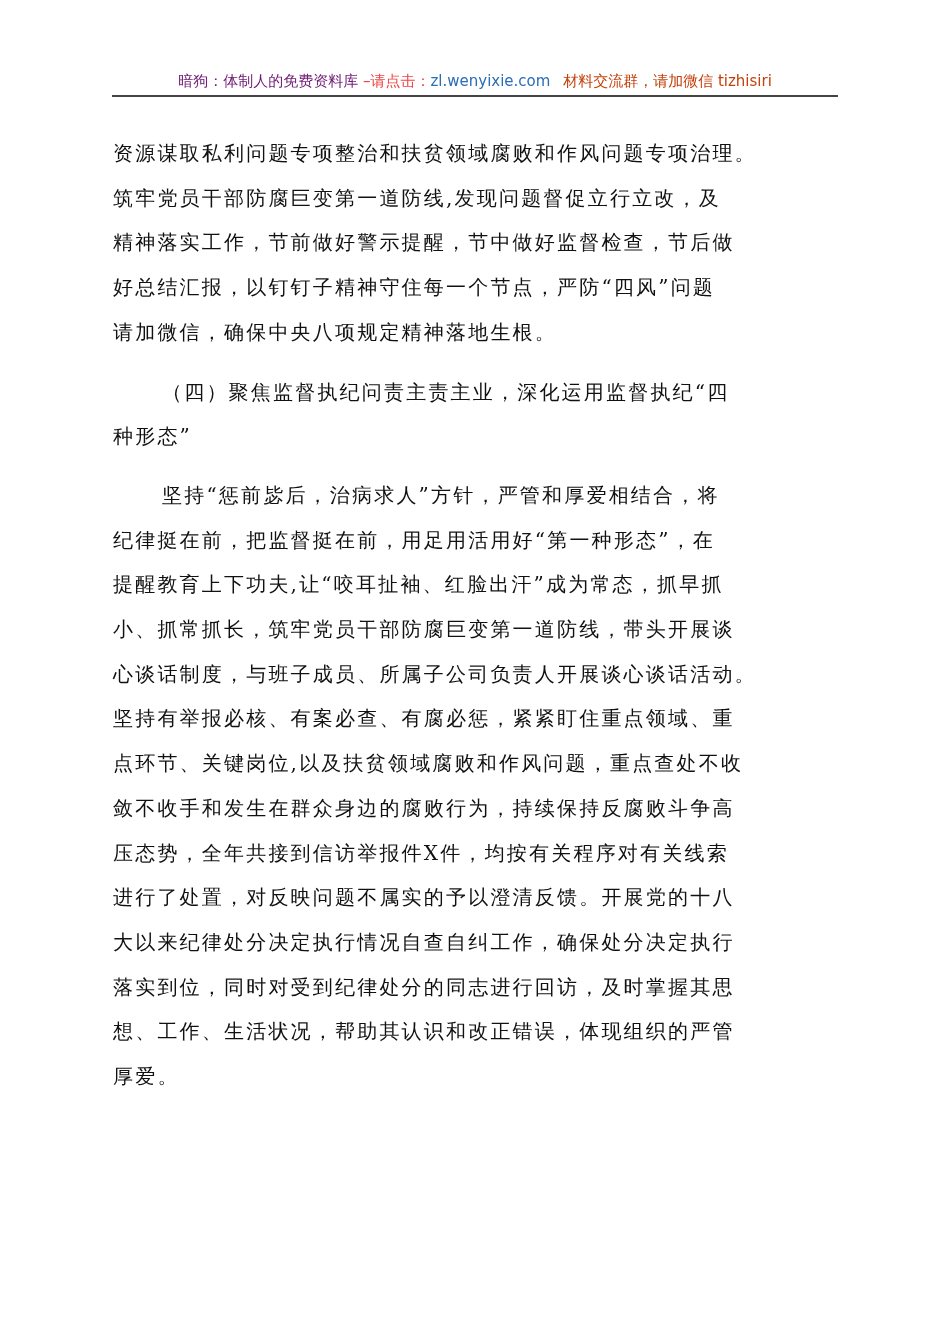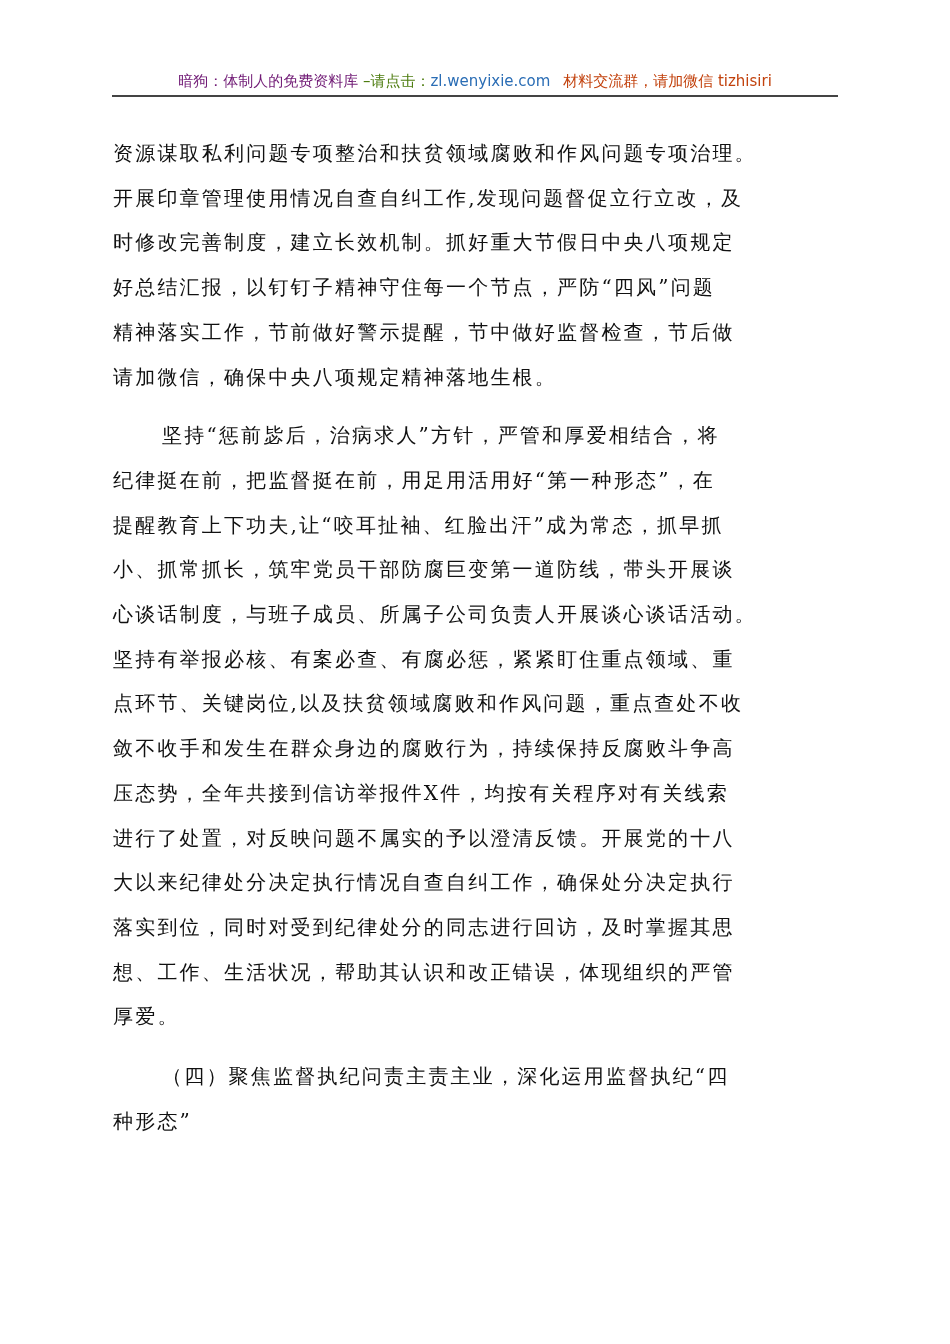--- a/index.html
+++ b/index.html
@@ -21,21 +21,21 @@
       top: 66px;
       width: 726px;
       height: 30px;
       text-align: center;
       font-family: "DejaVu Sans", "Liberation Sans", sans-serif;
       font-size: 15px;
       line-height: 30px;
       white-space: nowrap;
     }
     .header .brand { color: #701a75; }
-    .header .prompt { color: #4d7c0f; }
+    .header .prompt { color: #ef4444; }
     .header .link { color: #2a6db5; margin-right: 8px; }
     .header .contact { color: #c2410c; }
     .header-rule {
       position: absolute;
       left: 112px;
       top: 95px;
       width: 726px;
       height: 2px;
       background: #444444;
     }
@@ -64,41 +64,40 @@
 <div class="header">
   <span class="brand">暗狗：体制人的免费资料库</span>
   <span class="prompt">–请点击：</span><span class="link">zl.wenyixie.com</span>
   <span class="contact">材料交流群，请加微信 tizhisiri</span>
 </div>
 <div class="header-rule"></div>
 
 <div class="content">
   <p class="para p1">
     <span class="line">资源谋取私利问题专项整治和扶贫领域腐败和作风问题专项治理。</span>
-    <span class="line">开展印章管理使用情况自查自纠工作,发现问题督促立行立改，及</span>
-    <span class="line">时修改完善制度，建立长效机制。抓好重大节假日中央八项规定</span>
+    <span class="line">筑牢党员干部防腐巨变第一道防线,发现问题督促立行立改，及</span>
+    <span class="line">精神落实工作，节前做好警示提醒，节中做好监督检查，节后做</span>
     <span class="line">好总结汇报，以钉钉子精神守住每一个节点，严防“四风”问题</span>
-    <span class="line">精神落实工作，节前做好警示提醒，节中做好监督检查，节后做</span>
     <span class="line">请加微信，确保中央八项规定精神落地生根。</span>
+  </p>
+
+  <p class="para heading">
+    <span class="line" style="padding-left:49px">（四）聚焦监督执纪问责主责主业，深化运用监督执纪“四</span>
+    <span class="line">种形态”</span>
   </p>
 
   <p class="para p2">
     <span class="line" style="padding-left:49px">坚持“惩前毖后，治病求人”方针，严管和厚爱相结合，将</span>
     <span class="line">纪律挺在前，把监督挺在前，用足用活用好“第一种形态”，在</span>
     <span class="line">提醒教育上下功夫,让“咬耳扯袖、红脸出汗”成为常态，抓早抓</span>
     <span class="line">小、抓常抓长，筑牢党员干部防腐巨变第一道防线，带头开展谈</span>
     <span class="line">心谈话制度，与班子成员、所属子公司负责人开展谈心谈话活动。</span>
     <span class="line">坚持有举报必核、有案必查、有腐必惩，紧紧盯住重点领域、重</span>
     <span class="line">点环节、关键岗位,以及扶贫领域腐败和作风问题，重点查处不收</span>
     <span class="line">敛不收手和发生在群众身边的腐败行为，持续保持反腐败斗争高</span>
     <span class="line">压态势，全年共接到信访举报件X件，均按有关程序对有关线索</span>
     <span class="line">进行了处置，对反映问题不属实的予以澄清反馈。开展党的十八</span>
     <span class="line">大以来纪律处分决定执行情况自查自纠工作，确保处分决定执行</span>
     <span class="line">落实到位，同时对受到纪律处分的同志进行回访，及时掌握其思</span>
     <span class="line">想、工作、生活状况，帮助其认识和改正错误，体现组织的严管</span>
     <span class="line">厚爱。</span>
   </p>
-
-  <p class="para heading">
-    <span class="line" style="padding-left:49px">（四）聚焦监督执纪问责主责主业，深化运用监督执纪“四</span>
-    <span class="line">种形态”</span>
-  </p>
 </div>
 
 </body></html>

